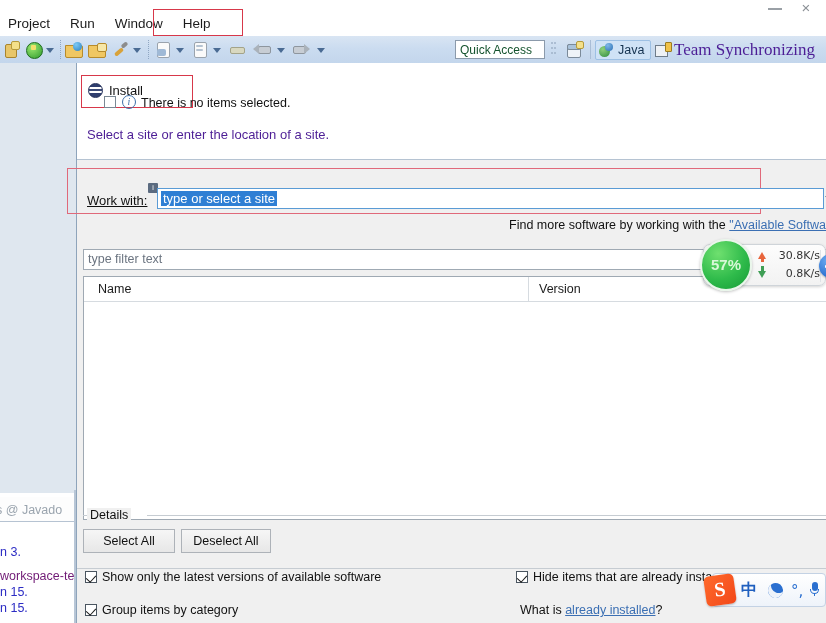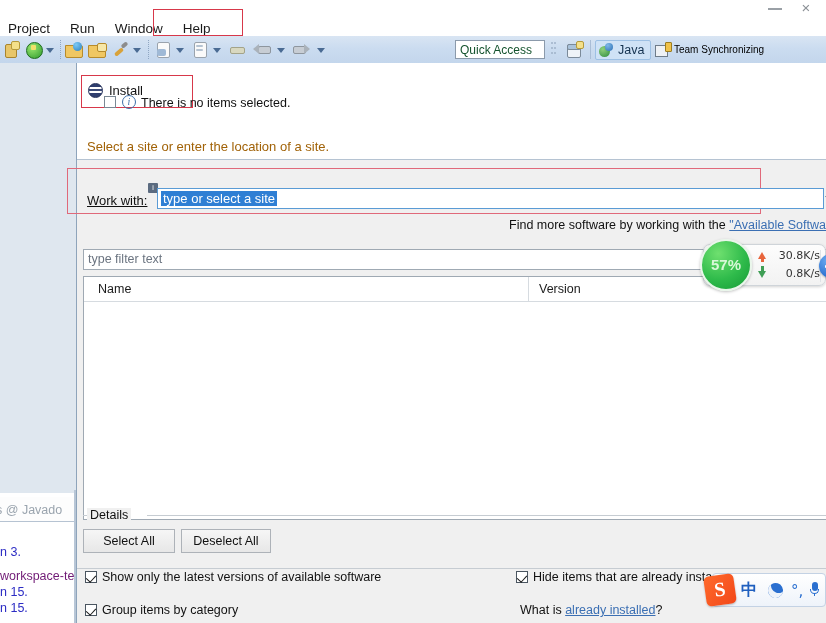--- a/index.html
+++ b/index.html
@@ -11,21 +11,21 @@
     background:#ffffff;
     overflow:hidden;
     position:relative;
   }
   .root{position:absolute;left:0;top:0;width:826px;height:623px;}
 
   
   .ide-menubar{
     position:absolute;left:0;top:0;width:826px;height:36px;background:#ffffff;
   }
-  .menu-items{position:absolute;left:8px;top:16px;height:20px;display:flex;align-items:flex-end;gap:20px;}
+  .menu-items{position:absolute;left:8px;top:16px;height:20px;display:flex;align-items:flex-start;gap:20px;}
   .menu-item{font-size:13.5px;color:#1b1b1b;white-space:nowrap;cursor:default;}
   .menu-help-box{
     position:absolute;left:153px;top:9px;width:90px;height:27px;
     border:1.4px solid #d7384a;background:transparent;box-sizing:border-box;
   }
   .win-min{position:absolute;right:42px;top:2px;width:16px;height:10px;}
   .win-min:after{content:"";position:absolute;left:0;bottom:2px;width:14px;height:1.6px;background:#9aa0a6;}
   .win-close{position:absolute;right:12px;top:0px;width:16px;height:16px;color:#8b9096;font-size:15px;line-height:16px;text-align:center;}
 
   .ide-toolbar{
@@ -47,21 +47,21 @@
   .qa-grip i{position:absolute;width:2px;height:2px;background:#9fb2c8;border-radius:50%;}
   .persp-new{position:absolute;left:566px;top:41px;width:17px;height:17px;}
   .persp-sep{position:absolute;left:590px;top:40px;width:1px;height:19px;background:#a9bdd6;}
   .persp-java{
     position:absolute;left:595px;top:40px;height:20px;
     background:#cfe2f6;border:1px solid #9dc0e4;border-radius:2px;
     padding:1px 6px 1px 22px;box-sizing:border-box;font-size:12.5px;color:#13314f;line-height:17px;
   }
   .persp-team{
     position:absolute;left:653px;top:40px;height:20px;
-    padding:1px 4px 1px 21px;box-sizing:border-box;font-size:10px;color:#000000;line-height:17px;white-space:nowrap;
+    padding:1px 4px 1px 21px;box-sizing:border-box;font-size:17px;color:#4c1d95;line-height:17px;white-space:nowrap;font-family:Liberation Serif, serif;
   }
 
   
   .bg-right-strip{position:absolute;left:796px;top:0px;width:30px;height:63px;background:#ffffff;}
   .cjk-dev{position:absolute;left:800px;top:6px;font-size:13px;color:#222;font-family:"DejaVu Sans",sans-serif;}
   .cjk-dev2{position:absolute;left:806px;top:36px;font-size:12px;color:#1b3f8f;font-family:"DejaVu Sans",sans-serif;}
   .bg-right-line{position:absolute;left:796px;top:30px;width:30px;height:1px;background:#b9c7d6;}
 
   
   .bg-left{position:absolute;left:0px;top:63px;width:76px;height:560px;background:#ffffff;}
@@ -84,21 +84,21 @@
     position:absolute;left:4px;top:12px;width:112px;height:33px;
     border:1.4px solid #d7384a;box-sizing:border-box;background:transparent;
   }
   .eclipse-ico{
     position:absolute;left:11px;top:20px;width:15px;height:15px;border-radius:50%;
     background:linear-gradient(to bottom,#2f3e6e 0%,#2f3e6e 26%,#ffffff 26%,#ffffff 38%,#3b4a78 38%,#3b4a78 56%,#ffffff 56%,#ffffff 66%,#2f3e6e 66%,#2f3e6e 100%);
     border:1px solid #24305a;box-sizing:border-box;
   }
   .dlg-title{position:absolute;left:32px;top:20px;font-size:13px;color:#111;}
   .dlg-heading{position:absolute;left:8px;top:50px;font-size:15px;font-weight:bold;color:#000;}
-  .dlg-sub{position:absolute;left:10px;top:76px;font-size:13px;color:#a16207;}
+  .dlg-sub{position:absolute;left:10px;top:64px;font-size:13px;color:#4c1d95;}
   .dlg-head-sep{position:absolute;left:0;top:96px;width:760px;height:1px;background:#b5c3d2;}
 
   .redbox-workwith{
     position:absolute;left:-10px;top:105px;width:694px;height:46px;
     border:1.2px solid #e0697a;box-sizing:border-box;pointer-events:none;
   }
   .ww-label{position:absolute;left:10px;top:130px;font-size:13px;color:#111;text-decoration:underline;}
   .ww-badge{
     position:absolute;left:71px;top:120px;width:10px;height:10px;
     background:#5b6b80;border-radius:1px;color:#fff;font-size:7px;line-height:10px;text-align:center;

